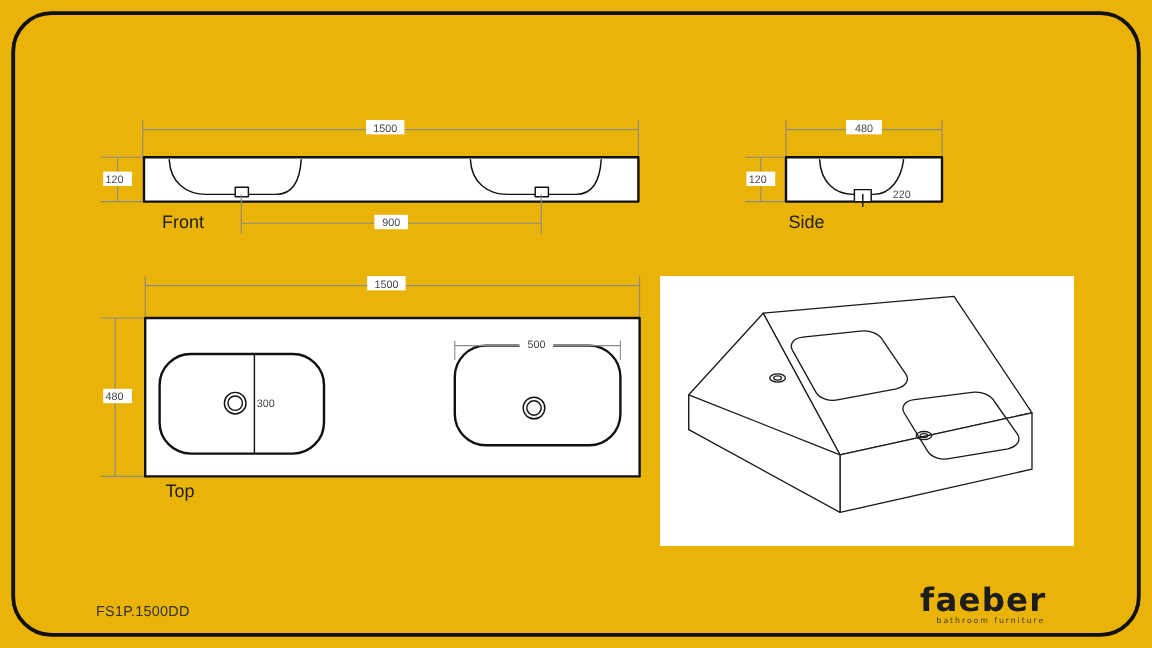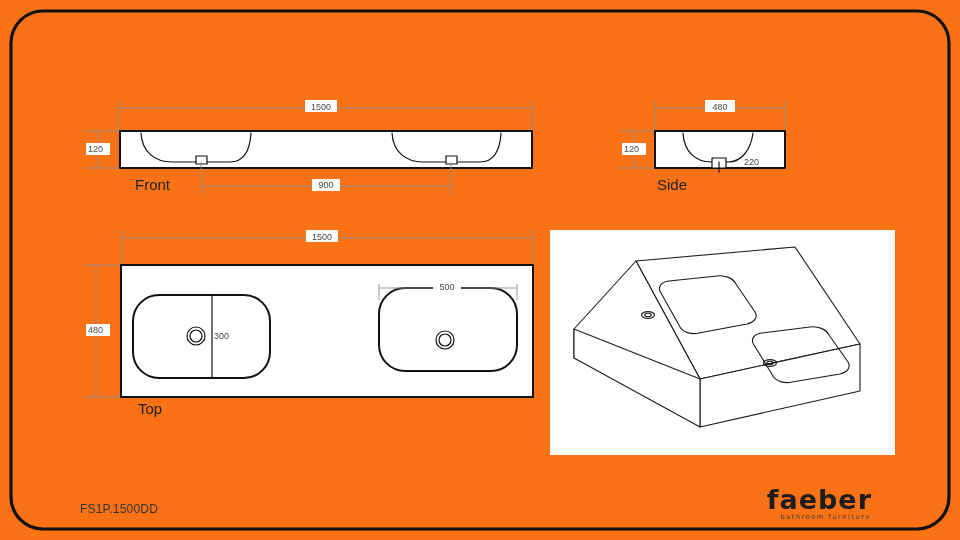--- a/index.html
+++ b/index.html
@@ -10,21 +10,21 @@
   body {
     width: 960px;
     height: 540px;
     overflow: hidden;
     font-family: "Liberation Sans", sans-serif;
   }
   #sheet {
     position: relative;
     width: 960px;
     height: 540px;
-    background: #f97316;
+    background: #eab308;
   }
   #drawing-svg {
     position: absolute;
     top: 0;
     left: 0;
     width: 960px;
     height: 540px;
   }
   .dim-text {
     font-family: "Liberation Sans", sans-serif;

